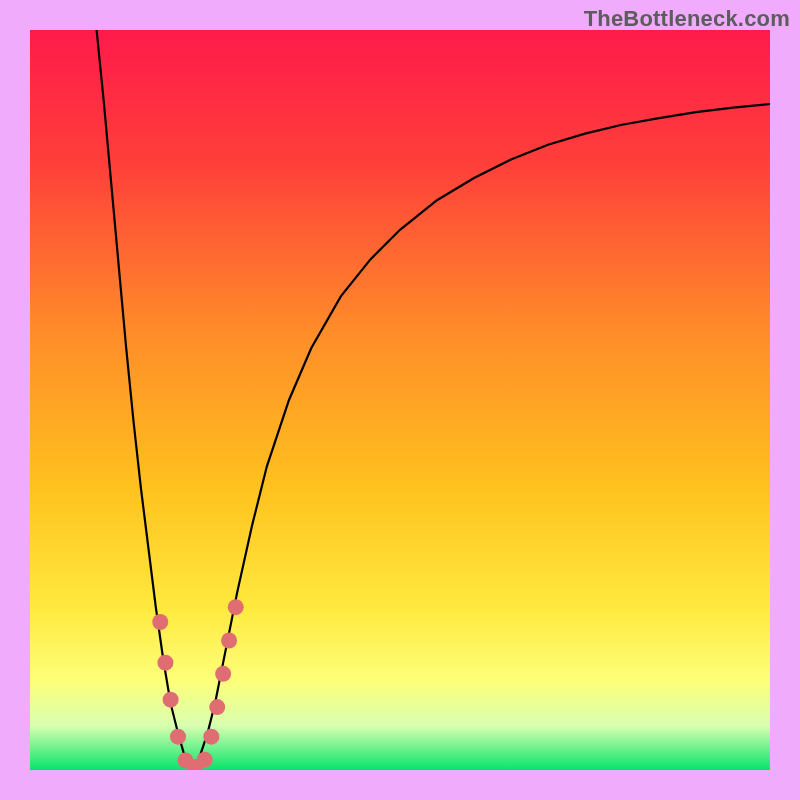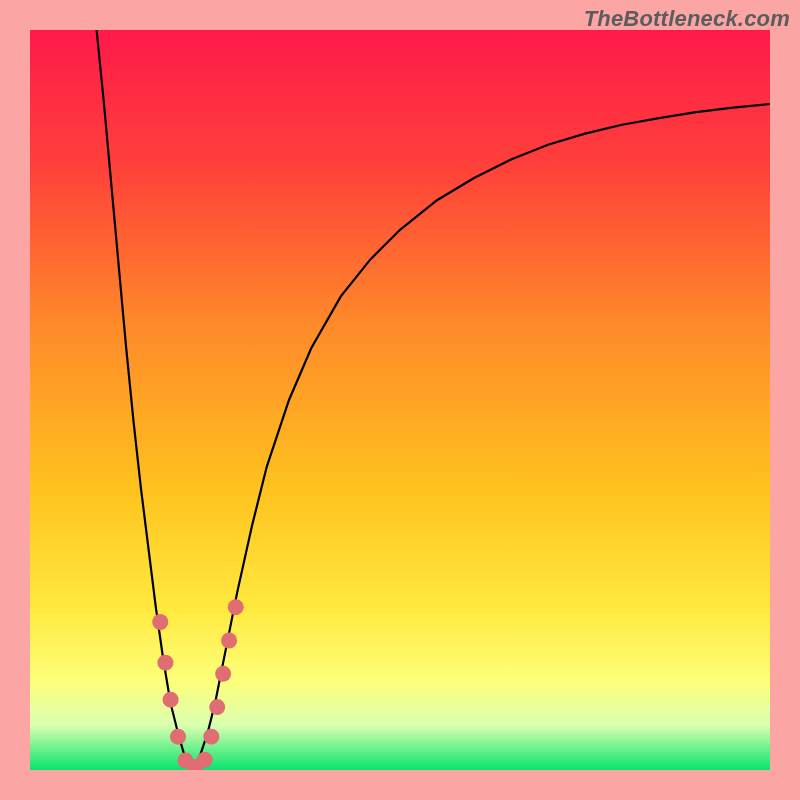--- a/index.html
+++ b/index.html
@@ -7,22 +7,21 @@
     padding: 0;
     width: 800px;
     height: 800px;
     background: #000;
     overflow: hidden;
   }
   .container {
     position: relative;
     width: 800px;
     height: 800px;
-    background: #fca5a5;
-    font-style: italic;
+    background: #f0abfc;
   }
   .plot-area {
     position: absolute;
     left: 30px;
     top: 30px;
     width: 740px;
     height: 740px;
     overflow: hidden;
   }
   .attribution {

